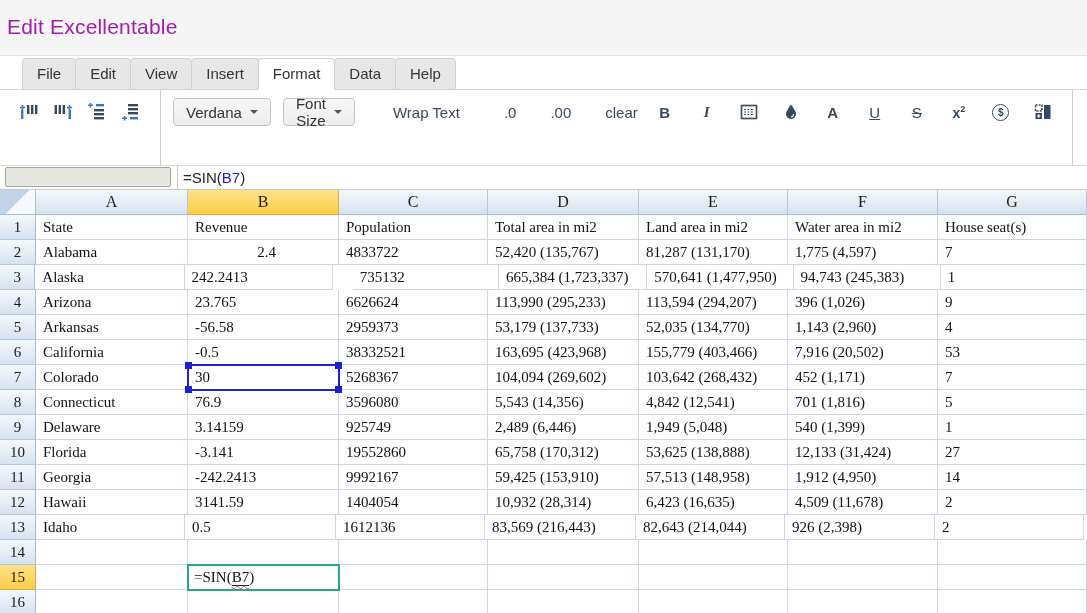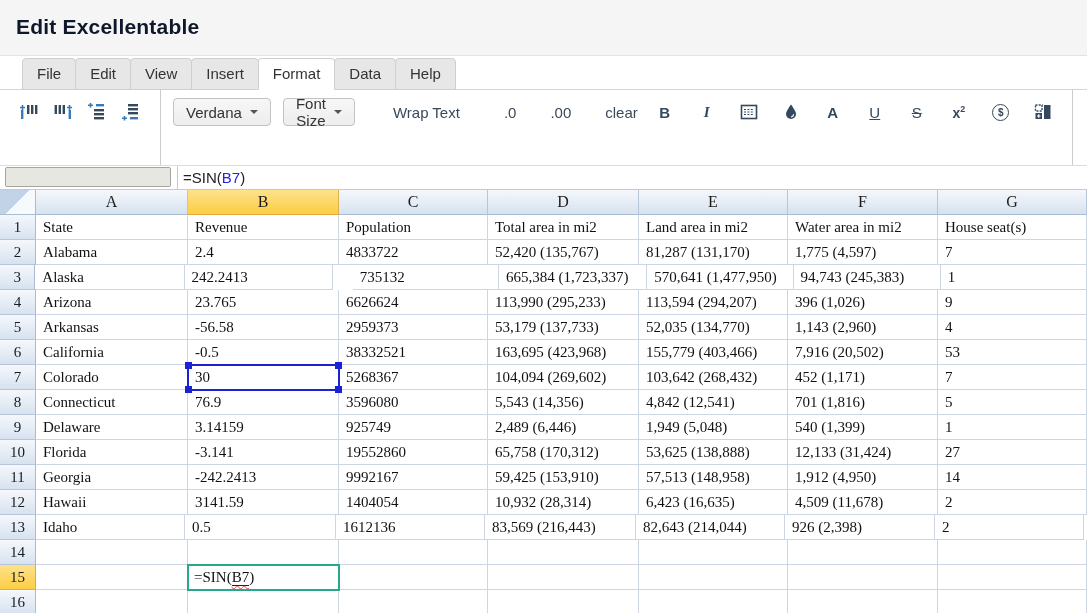--- a/index.html
+++ b/index.html
@@ -14,21 +14,21 @@
     --hdr-line:#a9bbd1;
   }
   *{margin:0;padding:0;box-sizing:border-box;}
   html,body{width:1087px;height:613px;overflow:hidden;background:#fff;
     font-family:"Liberation Sans",sans-serif;color:#333;}
   #stage{position:relative;width:1087px;height:613px;background:#fff;}
 
   
   .titlebar{position:absolute;left:0;top:0;width:1087px;height:56px;
     background:#f5f5f5;border-bottom:1px solid #e3e3e3;}
-  .titlebar h1{font-size:21px;font-weight:700;color:#0f172a;padding:15px 0 0 16px;letter-spacing:.2px;}
+  .titlebar h1{font-size:21px;font-weight:400;color:#a21caf;padding:15px 0 0 7px;letter-spacing:.2px;}
 
   
   .menubar{position:absolute;left:0;top:56px;width:1087px;height:34px;
     border-bottom:1px solid #d5d5d5;background:#fff;}
   .tabs{position:absolute;left:22px;bottom:-1px;display:flex;}
   .tab{font-size:15px;color:#333;background:#e7e7e7;border:1px solid #cfcfcf;
     border-radius:4px 4px 0 0;padding:6px 14px 7px;margin-right:-1px;cursor:pointer;}
   .tab.active{background:#fff;border-bottom-color:#fff;}
 
   
@@ -319,21 +319,21 @@
           <div class="gcell" style="width: 151px;">Revenue</div>
           <div class="gcell" style="width: 149px;">Population</div>
           <div class="gcell" style="width: 151px;">Total area in mi2</div>
           <div class="gcell" style="width: 149px;">Land area in mi2</div>
           <div class="gcell" style="width: 150px;">Water area in mi2</div>
           <div class="gcell" style="width: 149px;">House seat(s)</div>
         </div>
         <div class="grow">
           <div class="rowhead">2</div>
           <div class="gcell" style="width: 152px;">Alabama</div>
-          <div class="gcell" style="width: 151px;">2.4</div>
+          <div class="gcell" style="width: 151px; text-align: center;">2.4</div>
           <div class="gcell" style="width: 149px;">4833722</div>
           <div class="gcell" style="width: 151px;">52,420 (135,767)</div>
           <div class="gcell" style="width: 149px;">81,287 (131,170)</div>
           <div class="gcell" style="width: 150px;">1,775 (4,597)</div>
           <div class="gcell" style="width: 149px;">7</div>
         </div>
         <div class="grow">
           <div class="rowhead">3</div>
           <div class="gcell" style="width: 152px;">Alaska</div>
           <div class="gcell" style="width: 151px;">242.2413</div>

